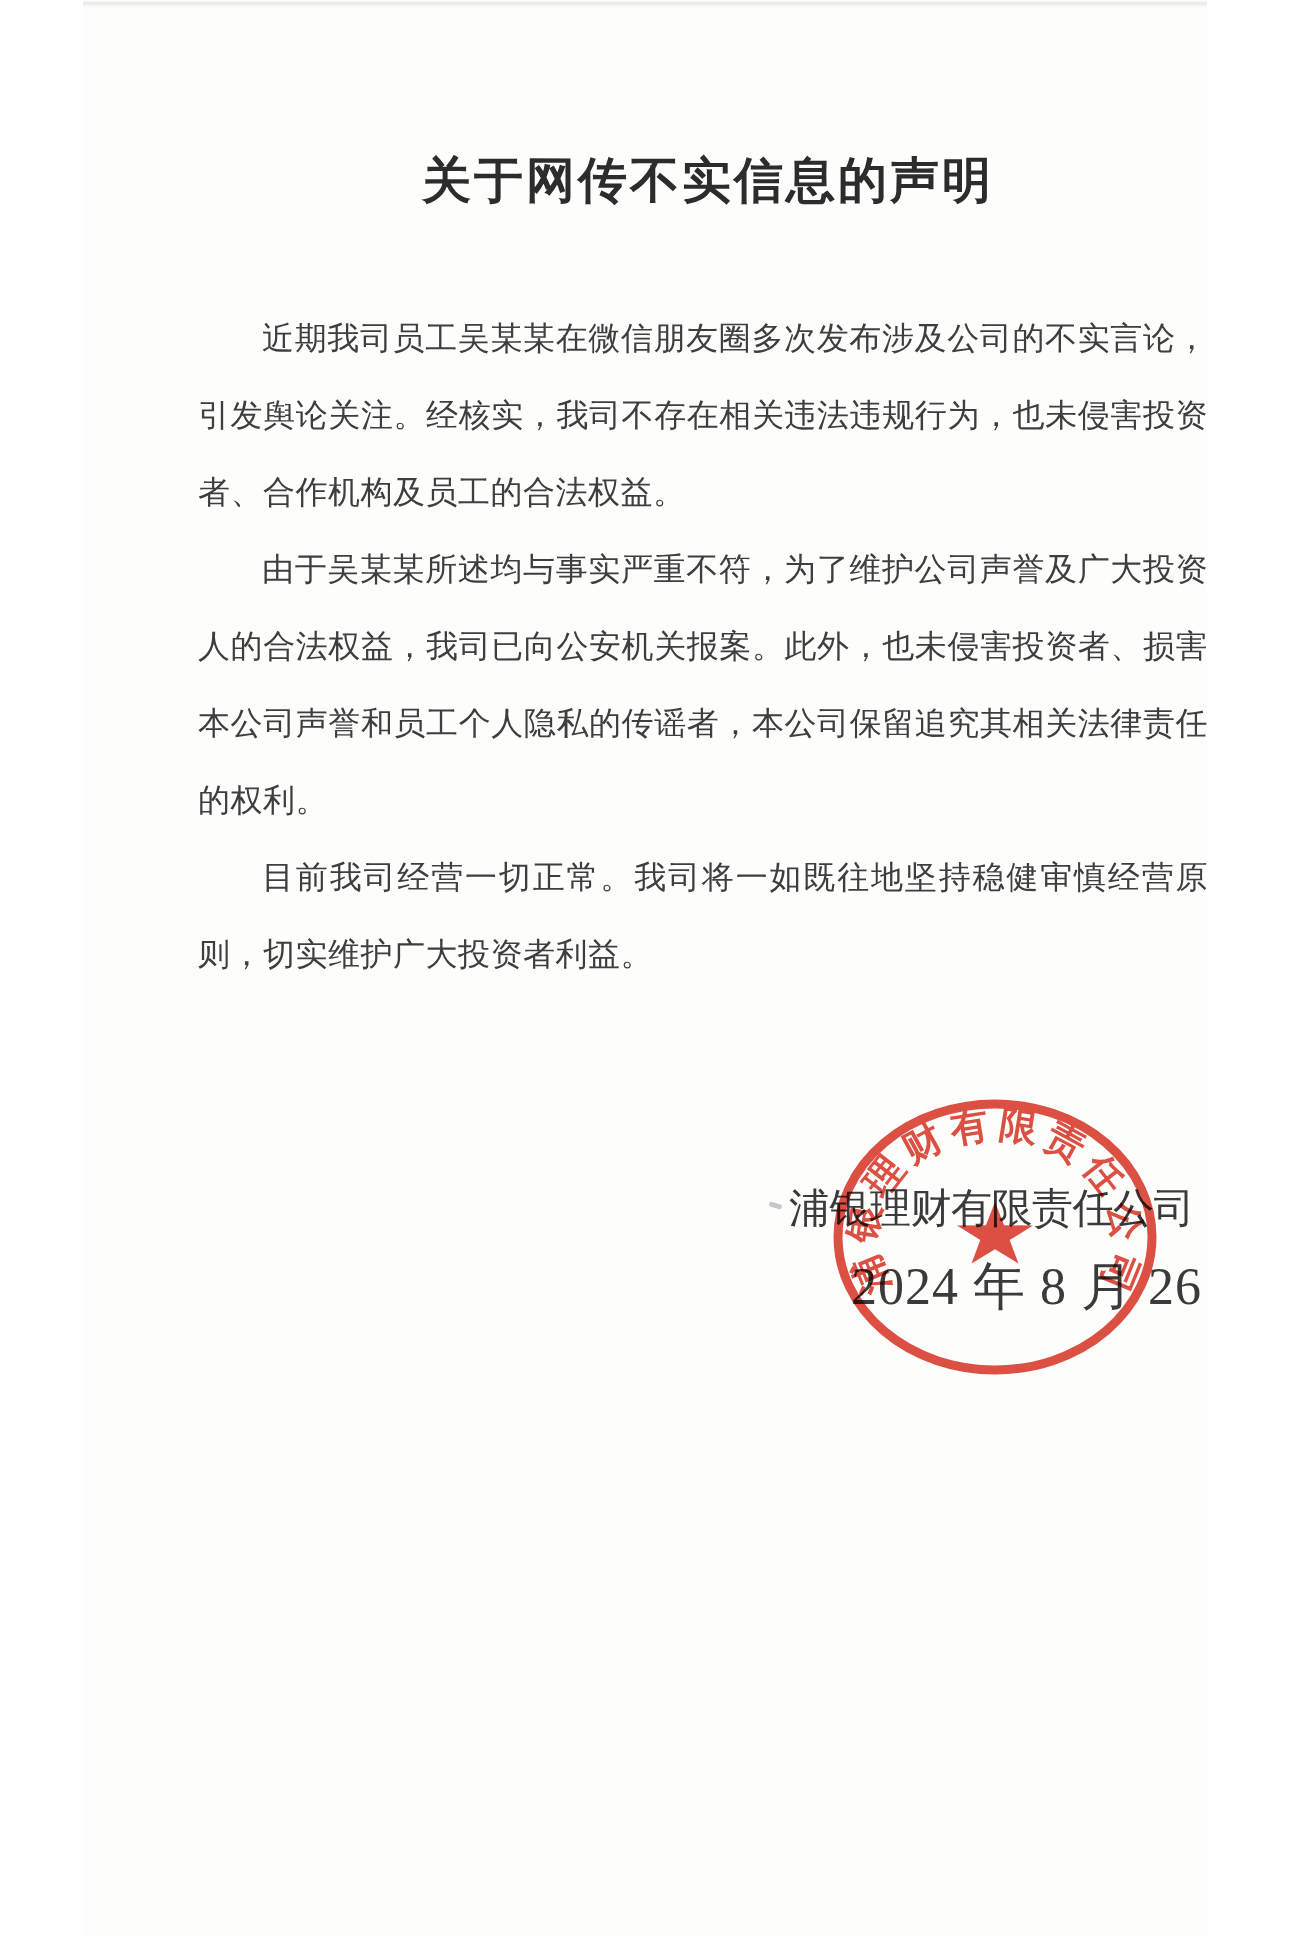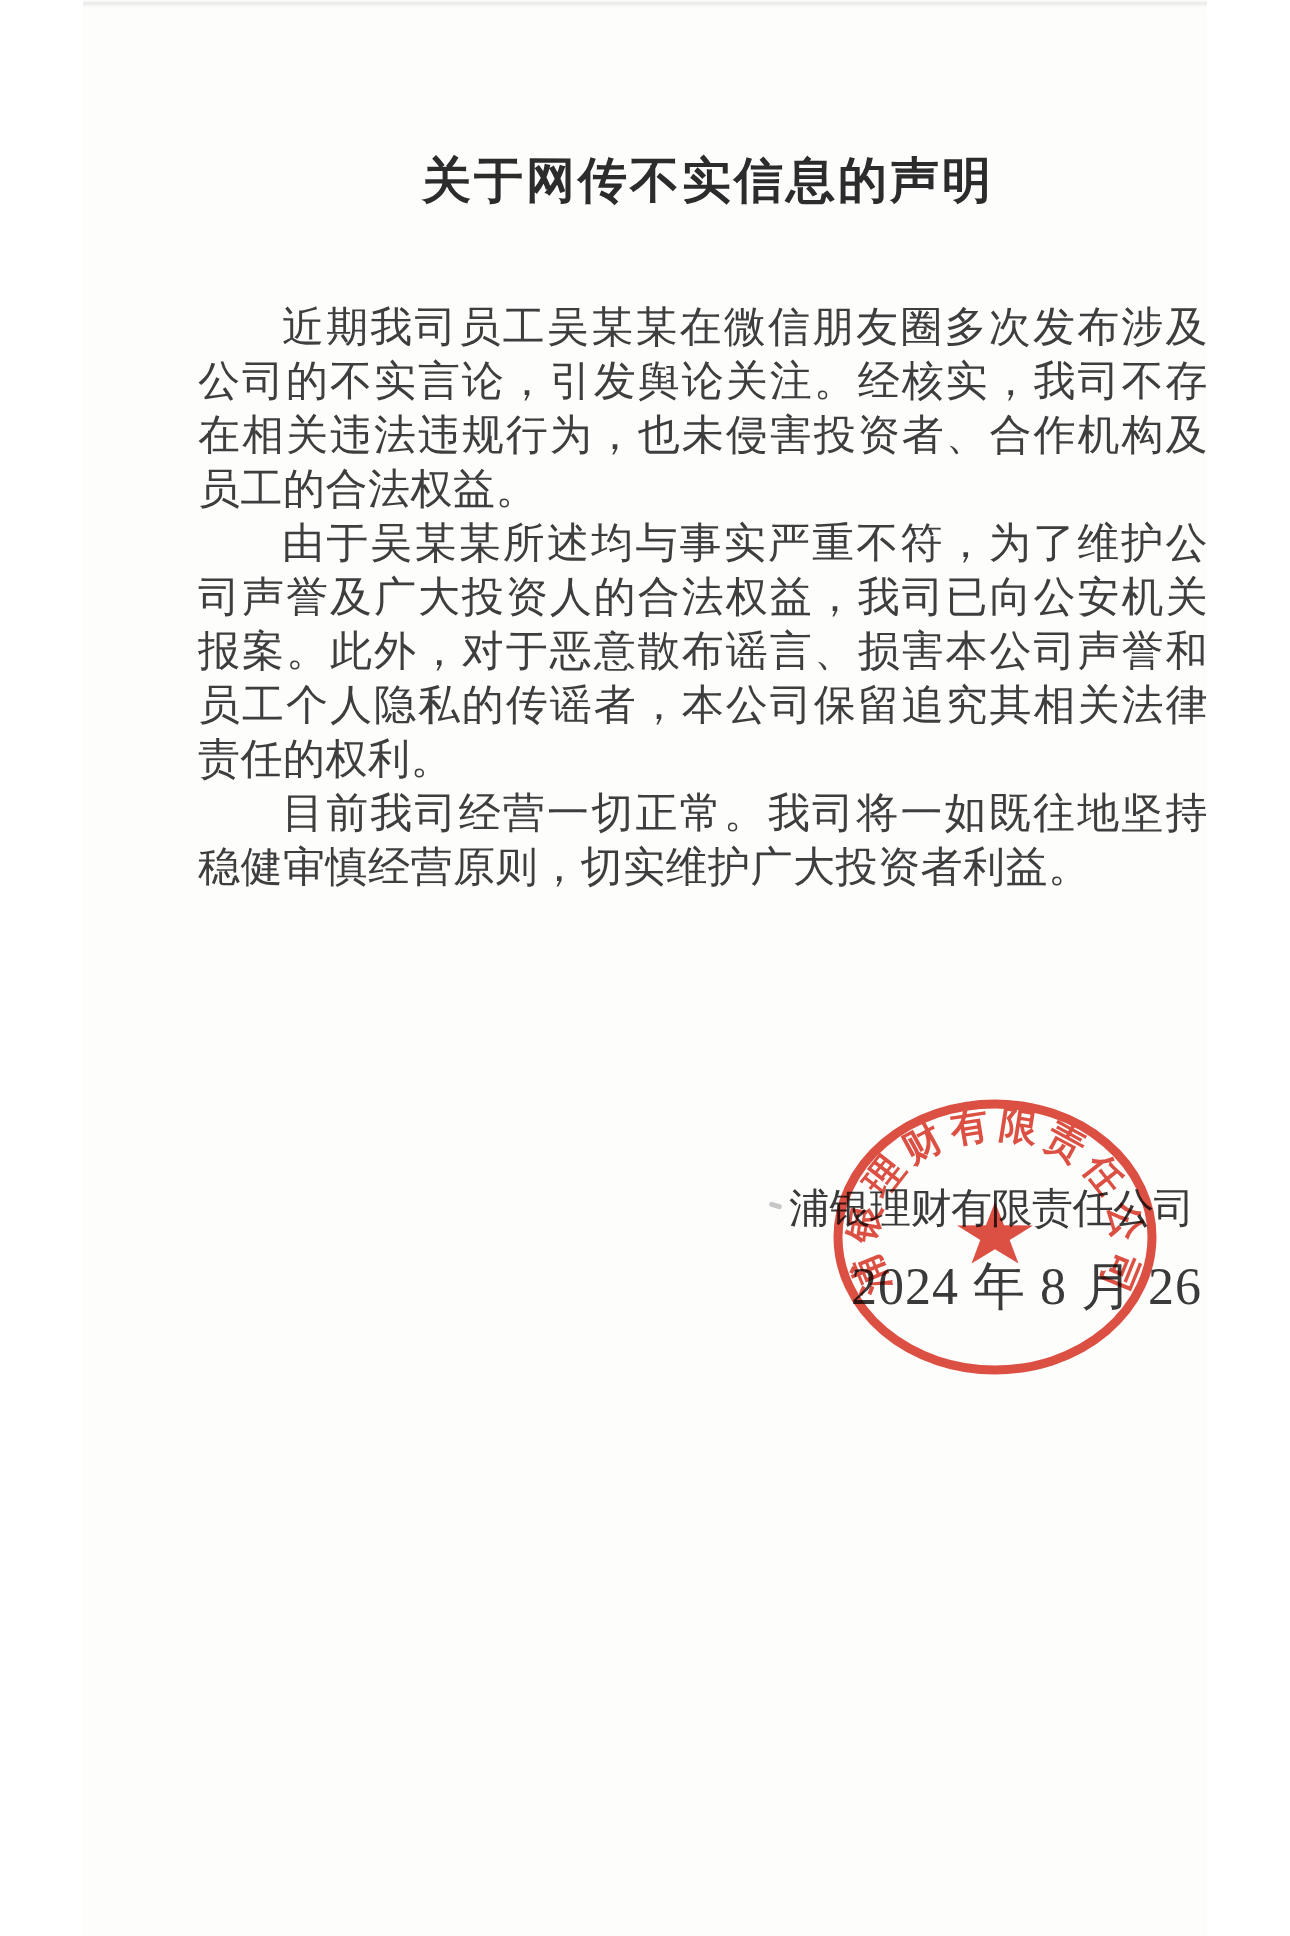--- a/index.html
+++ b/index.html
@@ -36,22 +36,22 @@
   }
   .doc-body {
     position: absolute;
     top: 300px;
     left: 115px;
     width: 1010px;
     color: #3e3e3e;
   }
   .doc-body p {
     margin: 0;
-    font-size: 42px;
-    line-height: 54px;
+    font-size: 32px;
+    line-height: 77px;
     text-align: justify;
     text-align-last: left;
     text-indent: 2em;
     letter-spacing: 0.5px;
   }
   .signature-company {
     position: absolute;
     top: 1181px;
     left: 706px;
     font-size: 41px;
@@ -96,21 +96,21 @@
 <body>
 
 <div class="page">
 
   <div class="page-top-edge"></div>
 
   <h1 class="doc-title">关于网传不实信息的声明</h1>
 
   <div class="doc-body">
     <p>近期我司员工吴某某在微信朋友圈多次发布涉及公司的不实言论，引发舆论关注。经核实，我司不存在相关违法违规行为，也未侵害投资者、合作机构及员工的合法权益。</p>
-    <p>由于吴某某所述均与事实严重不符，为了维护公司声誉及广大投资人的合法权益，我司已向公安机关报案。此外，对于恶意散布谣言、损害本公司声誉和员工个人隐私的传谣者，本公司保留追究其相关法律责任的权利。</p>
+    <p>由于吴某某所述均与事实严重不符，为了维护公司声誉及广大投资人的合法权益，我司已向公安机关报案。此外，也未侵害投资者、损害本公司声誉和员工个人隐私的传谣者，本公司保留追究其相关法律责任的权利。</p>
     <p>目前我司经营一切正常。我司将一如既往地坚持稳健审慎经营原则，切实维护广大投资者利益。</p>
   </div>
 
   <div class="stray-mark"></div>
 
   <div class="signature-company">浦银理财有限责任公司</div>
 
   <div class="signature-date">2024 年 8 月 26 日</div>
 
   <svg class="company-seal" viewBox="0 0 334 286">

